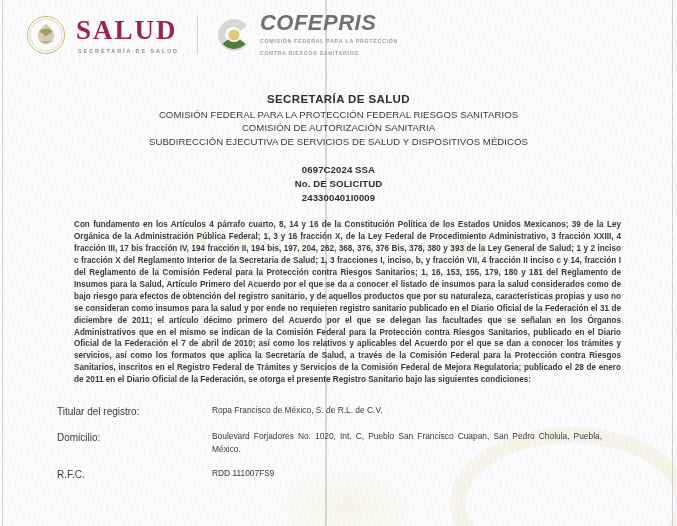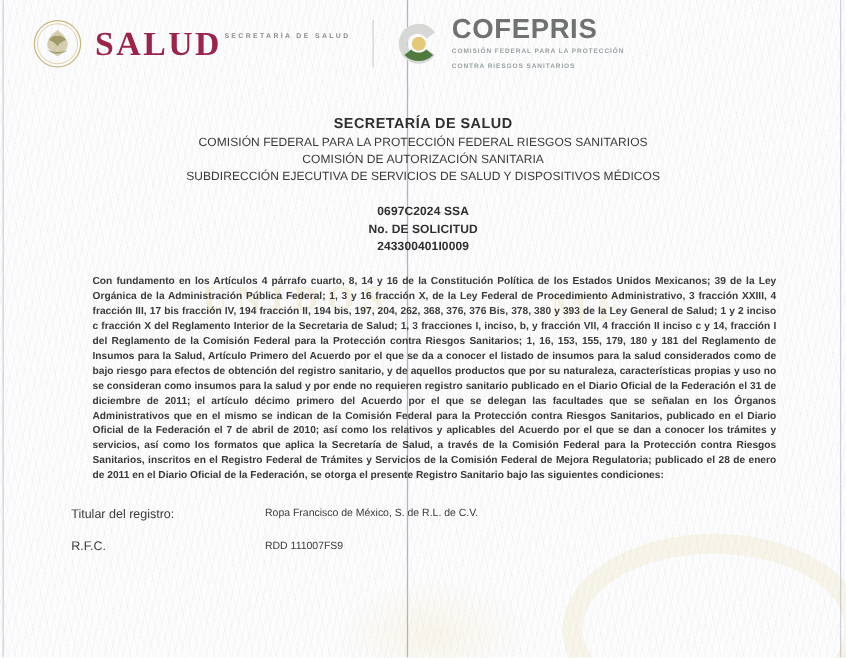--- a/index.html
+++ b/index.html
@@ -55,40 +55,40 @@
   .header{
     position:absolute;left:0;top:0;width:677px;height:70px;
     display:flex;align-items:center;
   }
   .salud-block{display:flex;align-items:center;margin-left:26px;}
   .eagle{
     width:40px;height:40px;flex:0 0 40px;margin-right:10px;
     position:relative;
   }
   .eagle svg{display:block;}
-  .salud-words{display:flex;flex-direction:row;justify-content:center;}
+  .salud-words{display:flex;flex-direction:column;justify-content:center;}
   .salud-main{
     font-family:"Liberation Serif", serif;
     font-size:27px;font-weight:700;letter-spacing:2px;
     color:#9d2449;line-height:1;
   }
   .salud-sub{
     font-size:5.5px;letter-spacing:1.9px;font-weight:700;
     color:#8c8c8c;margin-top:4px;margin-left:2px;
     white-space:nowrap;
   }
   .divider{
     width:1px;height:38px;background:#d9d2c4;margin:0 18px;
   }
   .cofepris-block{display:flex;align-items:center;}
   .cof-mark{width:36px;height:36px;flex:0 0 36px;margin-right:8px;}
   .cof-words{display:flex;flex-direction:column;}
   .cof-main{
     font-size:22px;font-weight:700;letter-spacing:.5px;
-    color:#6f7271;line-height:1;
+    color:#6f7271;line-height:1;font-style:italic;
   }
   .cof-sub{
     font-size:5.2px;font-weight:700;letter-spacing:.75px;
     color:#9aa0a0;line-height:1.5;margin-top:4px;
     white-space:nowrap;
   }
 
   
   .doc{position:absolute;left:0;top:0;width:677px;}
 
@@ -193,18 +193,22 @@
   </div>
 
   <div class="legal">Con fundamento en los Artículos 4 párrafo cuarto, 8, 14 y 16 de la Constitución Política de los Estados Unidos Mexicanos; 39 de la Ley Orgánica de la Administración Pública Federal; 1, 3 y 16 fracción X, de la Ley Federal de Procedimiento Administrativo, 3 fracción XXIII, 4 fracción III, 17 bis fracción IV, 194 fracción II, 194 bis, 197, 204, 262, 368, 376, 376 Bis, 378, 380 y 393 de la Ley General de Salud; 1 y 2 inciso c fracción X del Reglamento Interior de la Secretaria de Salud; 1, 3 fracciones I, inciso, b, y fracción VII, 4 fracción II inciso c y 14, fracción I del Reglamento de la Comisión Federal para la Protección contra Riesgos Sanitarios; 1, 16, 153, 155, 179, 180 y 181 del Reglamento de Insumos para la Salud, Artículo Primero del Acuerdo por el que se da a conocer el listado de insumos para la salud considerados como de bajo riesgo para efectos de obtención del registro sanitario, y de aquellos productos que por su naturaleza, características propias y uso no se consideran como insumos para la salud y por ende no requieren registro sanitario publicado en el Diario Oficial de la Federación el 31 de diciembre de 2011; el artículo décimo primero del Acuerdo por el que se delegan las facultades que se señalan en los Órganos Administrativos que en el mismo se indican de la Comisión Federal para la Protección contra Riesgos Sanitarios, publicado en el Diario Oficial de la Federación el 7 de abril de 2010; así como los relativos y aplicables del Acuerdo por el que se dan a conocer los trámites y servicios, así como los formatos que aplica la Secretaría de Salud, a través de la Comisión Federal para la Protección contra Riesgos Sanitarios, inscritos en el Registro Federal de Trámites y Servicios de la Comisión Federal de Mejora Regulatoria; publicado el 28 de enero de 2011 en el Diario Oficial de la Federación, se otorga el presente Registro Sanitario bajo las siguientes condiciones:</div>
 
   <div class="fields">
     <div class="field-row">
       <div class="f-label">Titular del registro:</div>
       <div class="f-value">Ropa Francisco de México, S. de R.L. de C.V.</div>
     </div>
     <div class="field-row">
+      <div class="f-label">Domicilio:</div>
+      <div class="f-value">Boulevard Forjadores No. 1020, Int. C, Pueblo San Francisco Cuapan, San Pedro Cholula, Puebla, México.</div>
+    </div>
+    <div class="field-row">
       <div class="f-label">R.F.C.</div>
       <div class="f-value">RDD 111007FS9</div>
     </div>
   </div>
 
 </div>
 
 </body></html>

